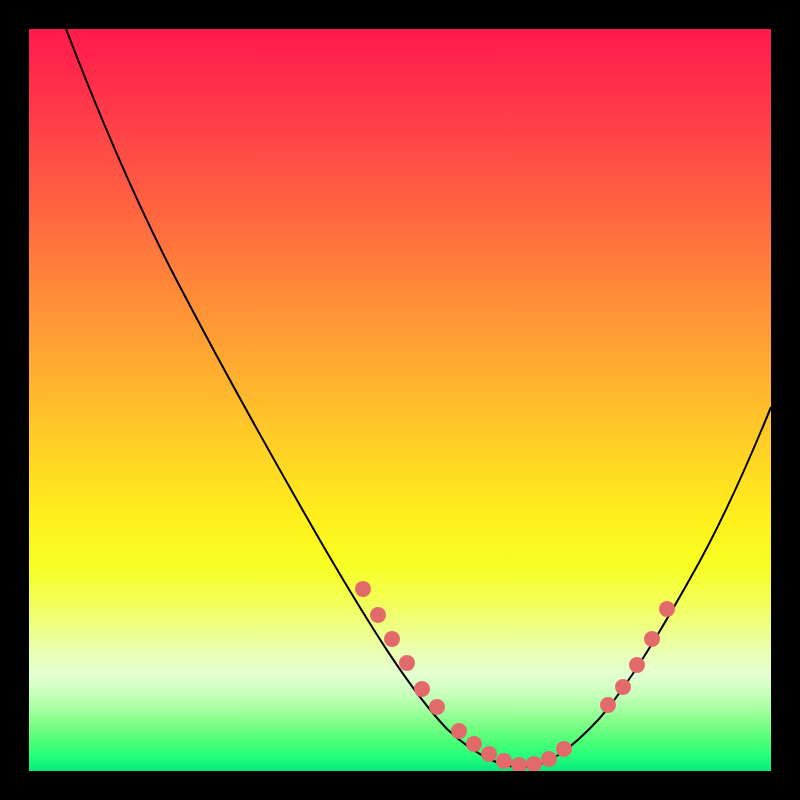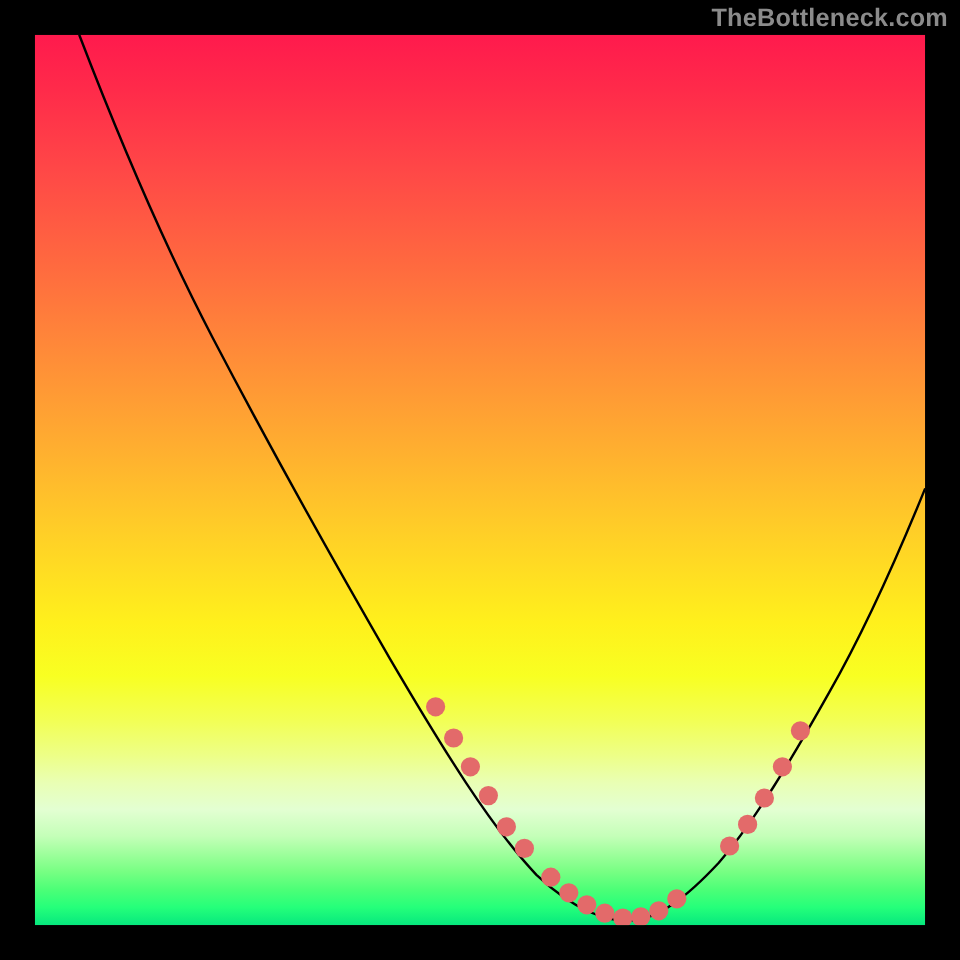--- a/index.html
+++ b/index.html
@@ -121,14 +121,13 @@
       <g>
         <circle class="marker" cx="579" cy="676" r="8"></circle>
         <circle class="marker" cx="594" cy="658" r="8"></circle>
         <circle class="marker" cx="608" cy="636" r="8"></circle>
         <circle class="marker" cx="623" cy="610" r="8"></circle>
         <circle class="marker" cx="638" cy="580" r="8"></circle>
       </g>
     </svg>
   </div>
 
-  <div class="watermark">TheBottleneck.com</div>
 </div>
 
 </body></html>

